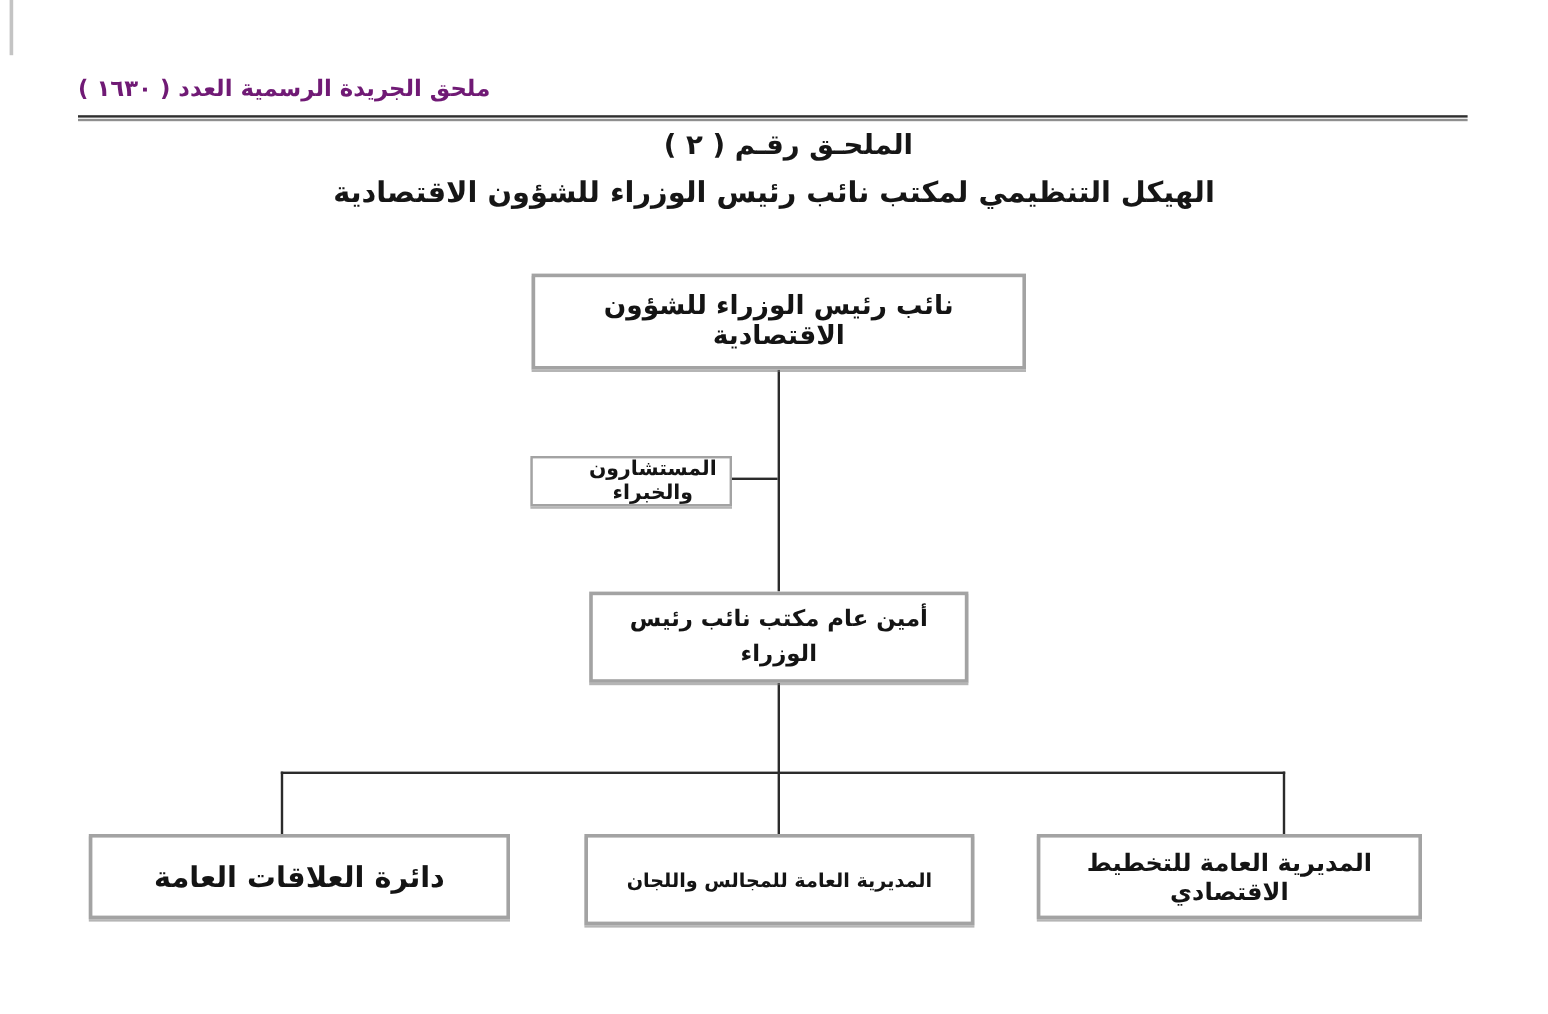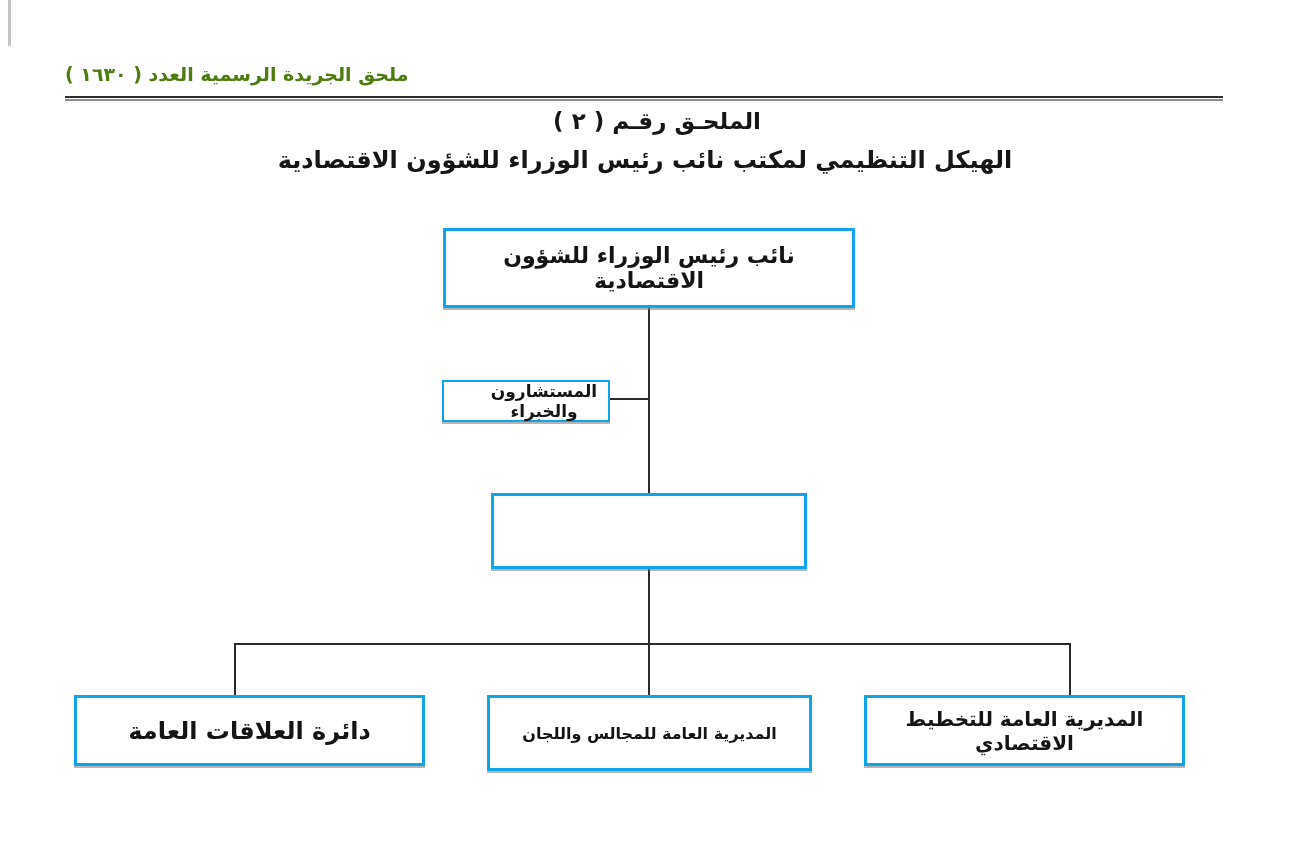--- a/index.html
+++ b/index.html
@@ -10,39 +10,39 @@
     color:#111111;
   }
   .abs{position:absolute;}
   
   .artifact{left:8px;top:0;width:3px;height:46px;background:#c4c4c4;}
   
   .gazette-header{
     left:65px;top:58px;width:400px;height:32px;
     direction:rtl;text-align:left;
     font-size:19px;font-weight:bold;letter-spacing:.2px;
-    color:#4d7c0f;line-height:32px;white-space:nowrap;
+    color:#701a75;line-height:32px;white-space:nowrap;
   }
   .header-rule{
     left:65px;top:96px;width:1158px;height:2px;
     background:#2e2e2e;box-shadow:0 3px 0 #8f8f8f;
   }
   
   .appendix-title{
     left:12px;top:108px;width:1290px;text-align:center;direction:rtl;
     font-size:23px;font-weight:bold;color:#161616;
   }
   .chart-title{
     left:0;top:146px;width:1290px;text-align:center;direction:rtl;
     font-size:24px;font-weight:bold;color:#161616;
   }
   
   .node{
     position:absolute;box-sizing:border-box;
-    border:3px solid #0ea5e9;background:#ffffff;
+    border:3px solid #a3a3a3;background:#ffffff;
     box-shadow:0 2px 0 rgba(120,120,120,.55);
     display:flex;align-items:center;justify-content:center;
     direction:rtl;text-align:center;font-weight:bold;color:#141414;
   }
   .node-root   {left:443px;top:228px;width:412px;height:80px;font-size:22px;}
   .node-advisors{left:442px;top:380px;width:168px;height:42px;font-size:17px;border-width:2px;padding-left:36px;}
   .node-secretary{left:491px;top:493px;width:316px;height:76px;font-size:19px;flex-direction:column;line-height:1.55;}
   .node-left   {left:74px; top:695px;width:351px;height:71px;font-size:24px;}
   .node-middle {left:487px;top:695px;width:325px;height:76px;font-size:16px;}
   .node-right  {left:864px;top:695px;width:321px;height:71px;font-size:20px;}
@@ -77,20 +77,21 @@
 
 <div class="node node-root">
   <span>نائب رئيس الوزراء للشؤون الاقتصادية</span>
 </div>
 
 <div class="node node-advisors">
   <span>المستشارون والخبراء</span>
 </div>
 
 <div class="node node-secretary">
+  <span>أمين عام مكتب نائب رئيس الوزراء</span>
 </div>
 
 <div class="node node-left">
   <span>دائرة العلاقات العامة</span>
 </div>
 
 <div class="node node-middle">
   <span>المديرية العامة للمجالس واللجان</span>
 </div>
 

